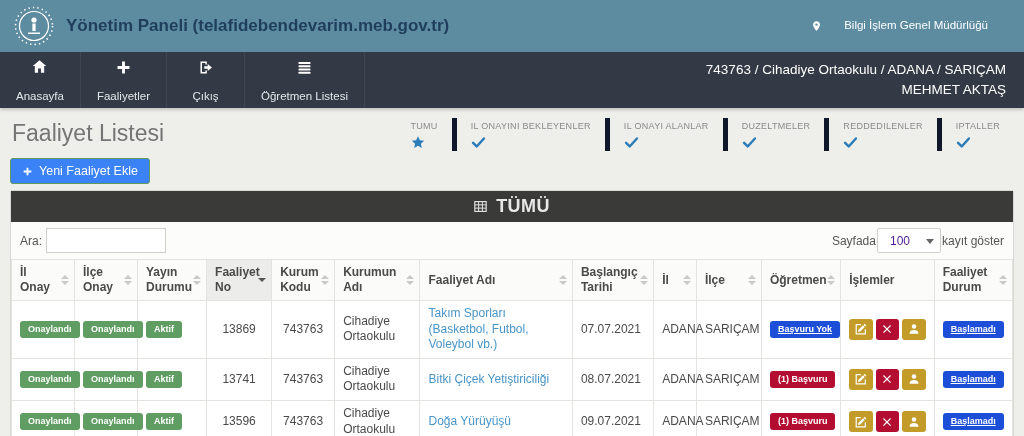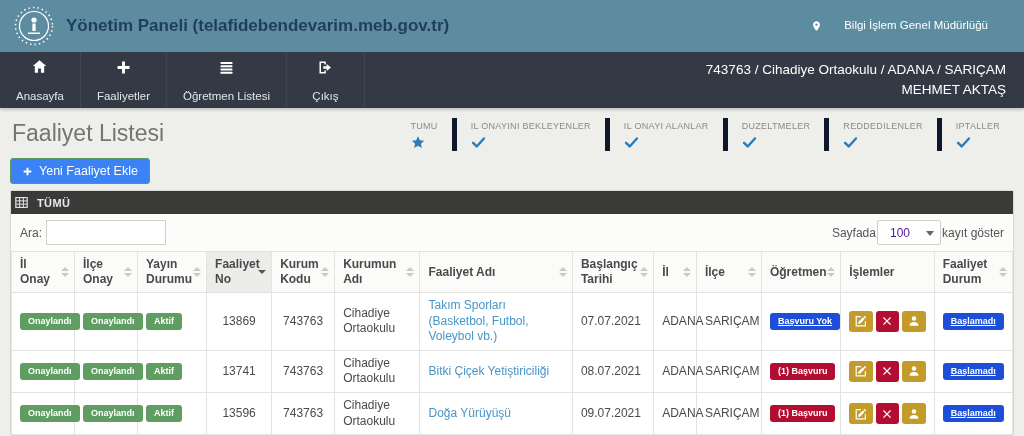--- a/index.html
+++ b/index.html
@@ -52,22 +52,22 @@
   .btn-add {
     margin: 2px 0 6px 0; display: inline-flex; align-items: center; gap: 6px;
     background: #3b82f6; border: 1px solid #5e995e; border-radius: 3px;
     color: #fff; font-size: 12.5px; padding: 5px 11px; cursor: pointer;
     font-family: "Liberation Sans", sans-serif;
   }
 
   
   .panel { background: #fcfcfb; border: 1px solid #d8d8d4; border-radius: 2px; }
   .panel-head {
-    background: #3a3a39; color: #e8e8e8; font-size: 11px; font-weight: bold;
-    letter-spacing: .4px; padding: 5px 4px; display: flex; align-items: center; gap: 9px;
+    background: #3a3a39; color: #e8e8e8; font-size: 18px; font-weight: bold;
+    letter-spacing: .4px; padding: 5px 24px; display: flex; align-items: center; gap: 9px; justify-content: center;
   }
   .toolbar { display: flex; justify-content: space-between; align-items: center; padding: 6px 9px; }
   .search { display: flex; align-items: center; gap: 4px; font-size: 12px; color: #555; }
   .search input {
     width: 120px; height: 25px; border: 1px solid #cfcfcb; background: #fff;
     padding: 2px 6px; font-size: 12px; font-family: "Liberation Sans", sans-serif;
   }
   .page-size { display: flex; align-items: center; gap: 1px; font-size: 12px; color: #555; }
   .select-wrap { position: relative; }
   .select-wrap select {
@@ -143,34 +143,34 @@
     </svg>
     <span>Anasayfa</span>
   </a>
   <a class="nav-item">
     <svg width="17" height="17" viewBox="0 0 20 20" fill="#ffffff">
       <path d="M8.3 3 H11.7 V8.3 H17 V11.7 H11.7 V17 H8.3 V11.7 H3 V8.3 H8.3 Z"></path>
     </svg>
     <span>Faaliyetler</span>
   </a>
   <a class="nav-item">
+    <svg width="18" height="17" viewBox="0 0 20 20" fill="#ffffff">
+      <path d="M3.5 3 H11 V6.6 H9.2 V4.8 H5.3 V15.2 H9.2 V13.4 H11 V17 H3.5 Z"></path>
+      <path d="M12 6 L17 10 L12 14 V11.4 H8 V8.6 H12 Z"></path>
+    </svg>
+    <span>Çıkış</span>
+  </a>
+  <a class="nav-item">
     <svg width="19" height="17" viewBox="0 0 20 20" fill="#ffffff">
       <rect x="3" y="3.5" width="14" height="2.4" rx="0.6"></rect>
       <rect x="3" y="7.3" width="14" height="2.4" rx="0.6"></rect>
       <rect x="3" y="11.1" width="14" height="2.4" rx="0.6"></rect>
       <rect x="3" y="14.9" width="14" height="2.4" rx="0.6"></rect>
     </svg>
     <span>Öğretmen Listesi</span>
-  </a>
-  <a class="nav-item">
-    <svg width="18" height="17" viewBox="0 0 20 20" fill="#ffffff">
-      <path d="M3.5 3 H11 V6.6 H9.2 V4.8 H5.3 V15.2 H9.2 V13.4 H11 V17 H3.5 Z"></path>
-      <path d="M12 6 L17 10 L12 14 V11.4 H8 V8.6 H12 Z"></path>
-    </svg>
-    <span>Çıkış</span>
   </a>
   <div class="nav-user">
     <div>743763 / Cihadiye Ortaokulu / ADANA / SARIÇAM</div>
     <div>MEHMET AKTAŞ</div>
   </div>
 </nav>
 
 <main class="main">
 
   <div class="page-head">

